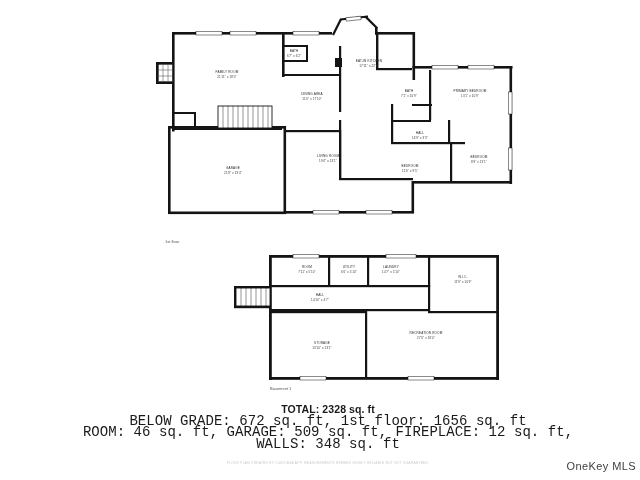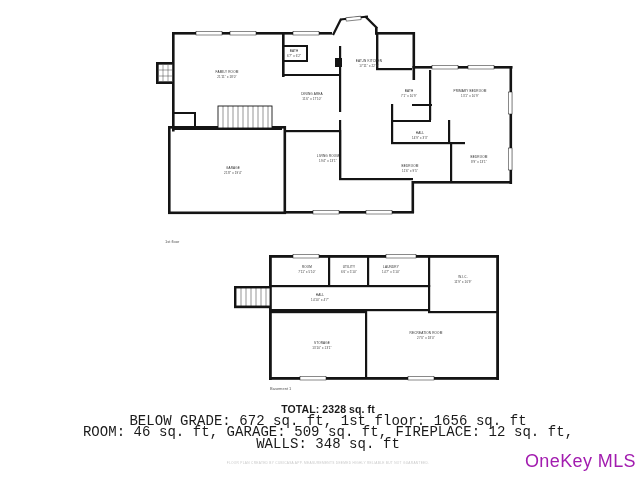--- a/index.html
+++ b/index.html
@@ -71,22 +71,22 @@
     width: 640px;
     text-align: center;
     font-size: 3.2px;
     color: #c9c9c9;
     letter-spacing: 0.3px;
   }
   .watermark {
     position: absolute;
     right: 12px;
     bottom: 8px;
-    font-size: 18px;
-    color: #a21caf;
+    font-size: 11px;
+    color: #404040;
     letter-spacing: 0.4px;
     font-family: "Liberation Sans", sans-serif;
   }
 </style>
 </head>
 <body>
 
 <div id="plan-root">
   <svg viewBox="0 0 640 480" width="640" height="480">
 

